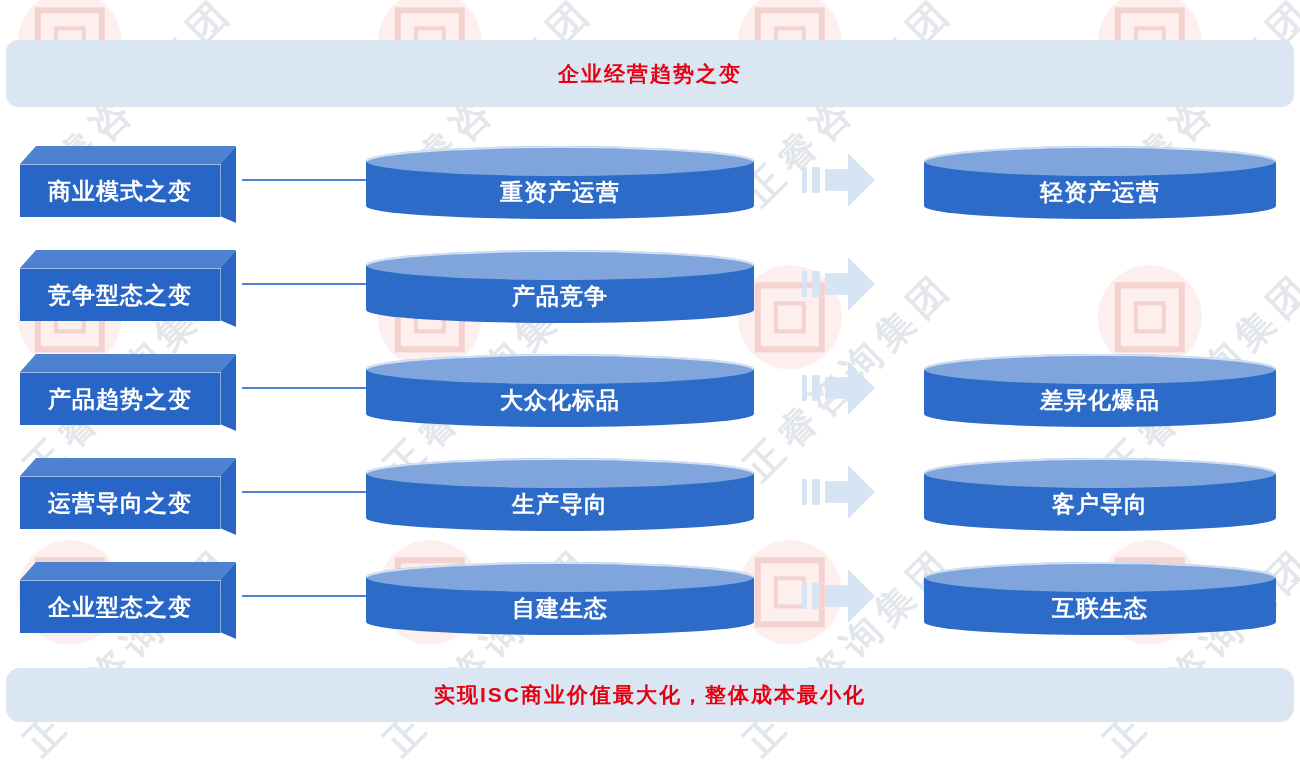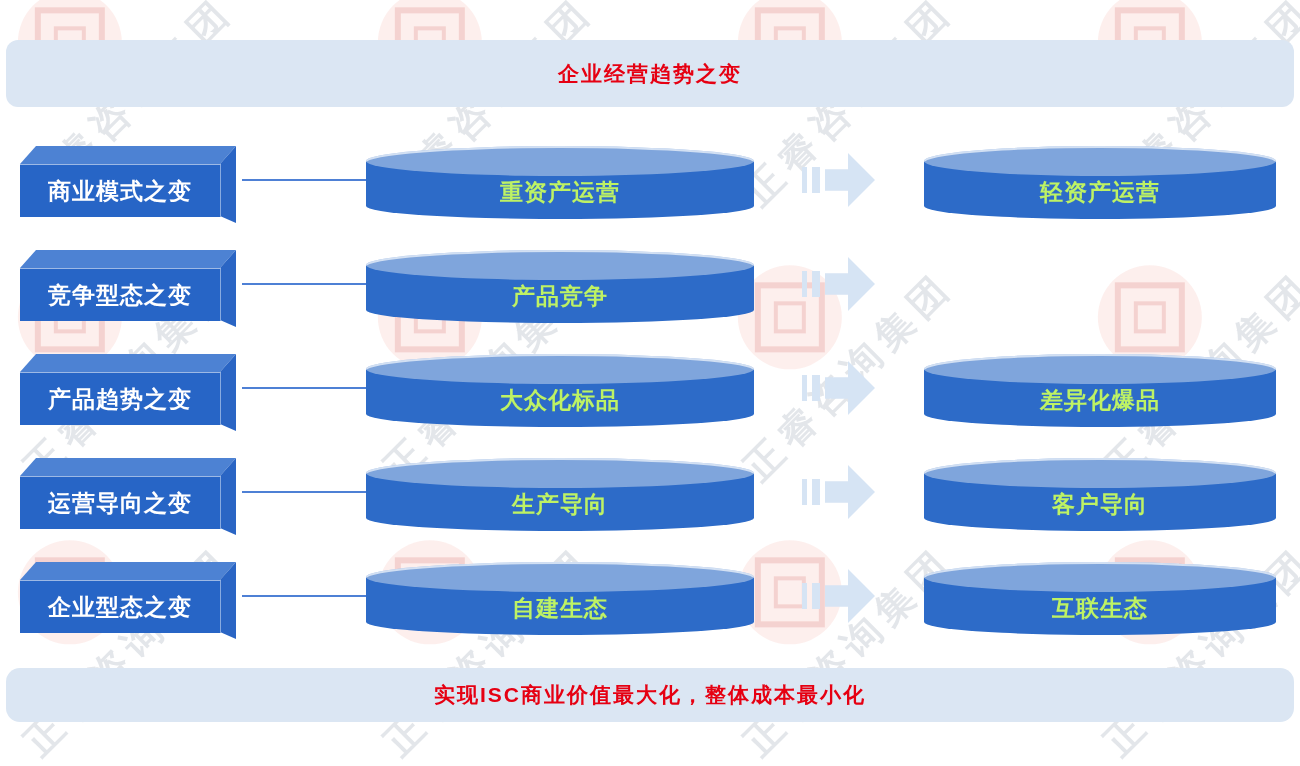--- a/index.html
+++ b/index.html
@@ -41,21 +41,21 @@
   .connector{position:absolute;left:226px;top:35px;width:124px;height:2px;background:#4e80d5;}
   
   .cyl{position:absolute;top:2px;height:73px;}
   .cyl-from{left:350px;width:388px;}
   .cyl-to{left:908px;width:352px;}
   .cyl-body{position:absolute;left:0;right:0;top:15px;bottom:0;background:#2d6bc8;
     border-radius:0 0 50% 50% / 0 0 13px 13px;
     display:flex;align-items:center;justify-content:center;}
   .cyl-top{position:absolute;left:0;right:0;top:0;height:30px;border-radius:50%;background:#7fa5dc;
     box-shadow:inset 0 2px 0 rgba(255,255,255,0.65);z-index:2;}
-  .cyl-label{color:#bef264;font-size:23px;font-weight:600;letter-spacing:1px;white-space:nowrap;
+  .cyl-label{color:#ffffff;font-size:23px;font-weight:600;letter-spacing:1px;white-space:nowrap;
     position:relative;z-index:3;margin-top:4px;}
   
   .arrow{position:absolute;left:786px;top:9px;width:76px;height:54px;
     display:flex;align-items:center;gap:5px;}
   .arrow-bar{background:#d6e4f4;height:26px;}
   .arrow-bar-thin{width:5px;}
   .arrow-bar-mid{width:8px;}
   .arrow-head{width:50px;height:54px;background:#d6e4f4;
     clip-path:polygon(0% 30%,46% 30%,46% 0%,100% 50%,46% 100%,46% 70%,0% 70%);}
 </style>

